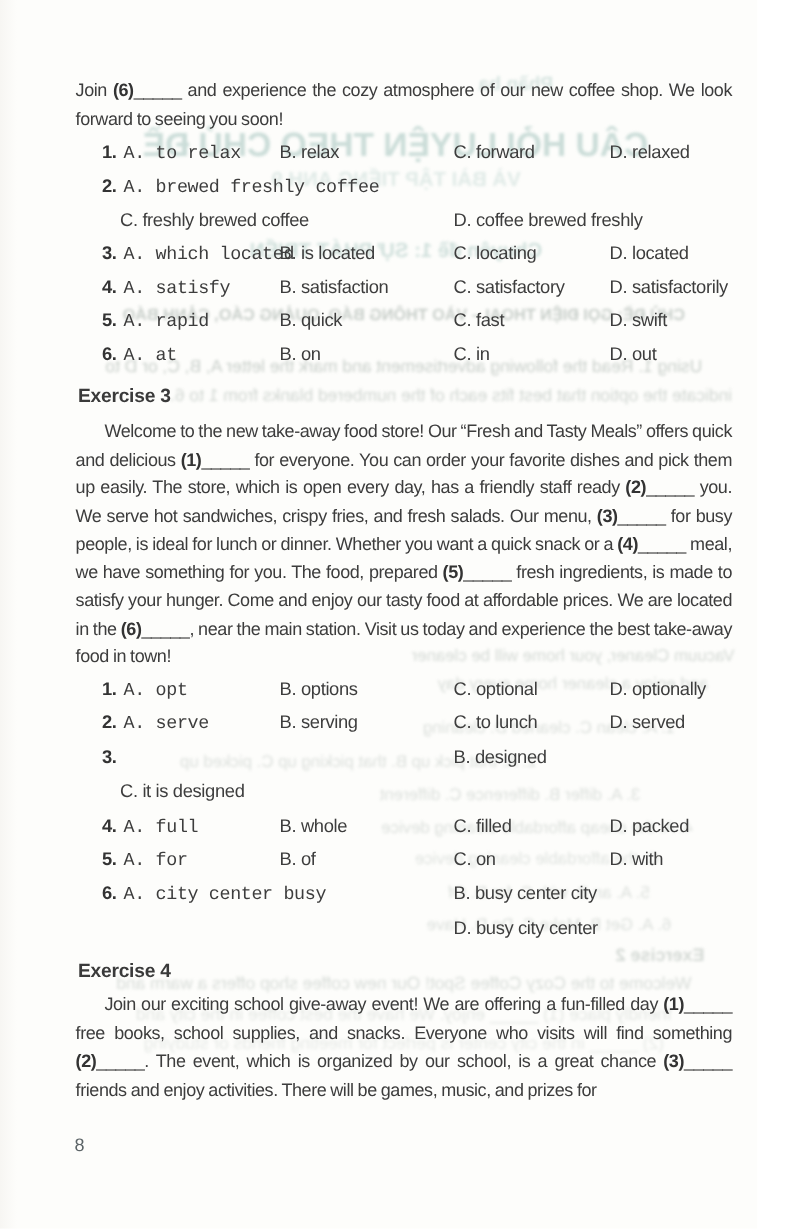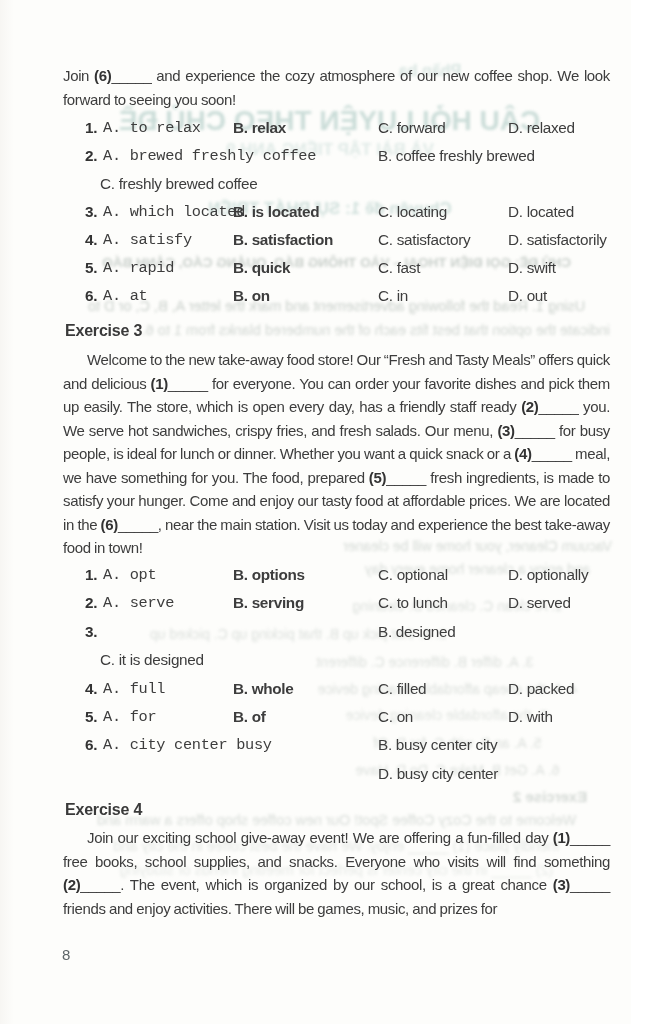--- a/index.html
+++ b/index.html
@@ -43,21 +43,21 @@
     letter-spacing:-0.2px;
   }
   .orow{
     position:absolute;left:85px;width:525px;height:24px;
     font-size:15.3px;line-height:24px;letter-spacing:-0.3px;
     color:#3d3d3d;
   }
   .orow span{position:absolute;top:0;white-space:nowrap;}
   .qn{left:0;font-weight:700;color:#333;}
   .oa{left:18px;font-family:Liberation Mono, monospace;}
-  .ob{left:148px;font-weight:bold;}
+  .ob{left:148px;}
   .oc{left:293px;}
   .od{left:423px;}
   .oc2{left:15px;}
   .ob2,.od2{left:293px;}
   .pagenum{
     position:absolute;left:62px;top:946px;
     font-size:15px;color:#5c6467;letter-spacing:0;
   }
 </style>
 </head>
@@ -95,24 +95,24 @@
     <div class="orow" style="top:116px">
       <span class="qn">1.</span>
       <span class="oa">A. to relax</span>
       <span class="ob">B. relax</span>
       <span class="oc">C. forward</span>
       <span class="od">D. relaxed</span>
     </div>
     <div class="orow" style="top:144px">
       <span class="qn">2.</span>
       <span class="oa">A. brewed freshly coffee</span>
-      <span class="ob2">B. coffee freshly brewed</span>
     </div>
     <div class="orow" style="top:172px">
       <span class="oc2">C. freshly brewed coffee</span>
+      <span class="od2">D. coffee brewed freshly</span>
     </div>
     <div class="orow" style="top:200px">
       <span class="qn">3.</span>
       <span class="oa">A. which located</span>
       <span class="ob">B. is located</span>
       <span class="oc">C. locating</span>
       <span class="od">D. located</span>
     </div>
     <div class="orow" style="top:228px">
       <span class="qn">4.</span>

